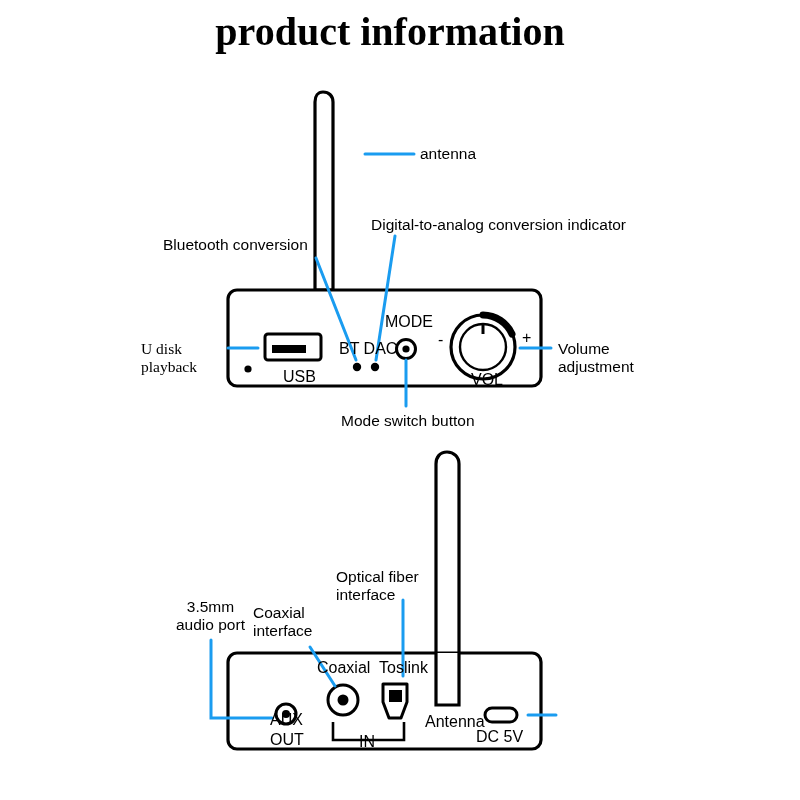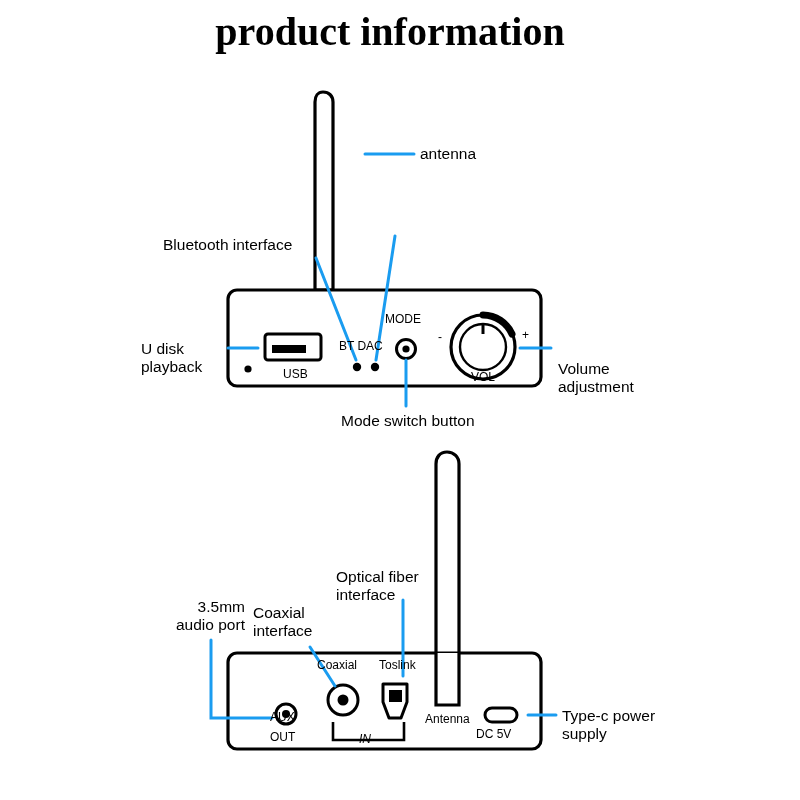--- a/index.html
+++ b/index.html
@@ -43,21 +43,21 @@
     font-family: "Liberation Serif", serif;
     font-weight: bold;
     font-size: 40px;
     letter-spacing: 0px;
     color: #000;
   }
   .callout {
     font-size: 15.5px;
   }
   .devicetxt {
-    font-size: 12px;
+    font-size: 16px;
   }
 </style>
 </head>
 <body>
 
 <div id="stage">
 
   <div class="title">product information</div>
 
   <svg id="svg-layer" viewBox="0 0 800 800">
@@ -129,62 +129,61 @@
       <line x1="310" y1="647" x2="335" y2="686"></line>
 
       <line x1="403" y1="600" x2="403" y2="676"></line>
 
       <line x1="528" y1="715" x2="556" y2="715"></line>
     </g>
   </svg>
 
   <div class="lbl callout" style="left:420px; top:145px;">antenna</div>
 
-  <div class="lbl callout" style="left:163px; top:236px;">Bluetooth interface</div>
+  <div class="lbl callout" style="left:163px; top:236px;">Bluetooth conversion</div>
 
+  <div class="lbl callout" style="left:371px; top:216px;">Digital-to-analog conversion indicator</div>
 
-  <div class="lbl callout" style="left:141px; top:340px; text-align:left;">U disk
+  <div class="lbl callout" style="left:141px; top:340px; text-align:left;font-family:Liberation Serif, serif;">U disk
 playback</div>
 
   <div class="lbl callout" style="left:341px; top:412px;">Mode switch button</div>
 
-  <div class="lbl callout" style="left:558px; top:340px;margin-top:20px;">Volume
+  <div class="lbl callout" style="left:558px; top:340px;">Volume
 adjustment</div>
 
   <div class="lbl devicetxt" style="left:283px; top:368px;">USB</div>
 
   <div class="lbl devicetxt" style="left:339px; top:340px;">BT DAC</div>
 
   <div class="lbl devicetxt" style="left:385px; top:313px;">MODE</div>
 
   <div class="lbl devicetxt" style="left:438px; top:331px;">-</div>
 
   <div class="lbl devicetxt" style="left:522px; top:329px;">+</div>
 
   <div class="lbl devicetxt" style="left:471px; top:371px;">VOL</div>
 
-  <div class="lbl callout" style="left:176px; top:598px; text-align:right;">3.5mm
+  <div class="lbl callout" style="left:176px; top:598px; text-align:center;">3.5mm
 audio port</div>
 
   <div class="lbl callout" style="left:253px; top:604px; text-align:left;">Coaxial
 interface</div>
 
   <div class="lbl callout" style="left:336px; top:568px; text-align:left;">Optical fiber
 interface</div>
 
-  <div class="lbl callout" style="left:562px; top:707px; text-align:left;">Type-c power
-supply</div>
 
   <div class="lbl devicetxt" style="left:317px; top:659px;">Coaxial</div>
 
   <div class="lbl devicetxt" style="left:379px; top:659px;text-align:right;">Toslink</div>
 
   <div class="lbl devicetxt" style="left:270px; top:681px;margin-top:30px;">AUX</div>
 
   <div class="lbl devicetxt" style="left:270px; top:731px;">OUT</div>
 
-  <div class="lbl devicetxt" style="left:359px; top:733px;font-style:italic;">IN</div>
+  <div class="lbl devicetxt" style="left:359px; top:733px;">IN</div>
 
   <div class="lbl devicetxt" style="left:425px; top:713px;">Antenna</div>
 
   <div class="lbl devicetxt" style="left:476px; top:728px;">DC 5V</div>
 
 </div>
 
 </body></html>

